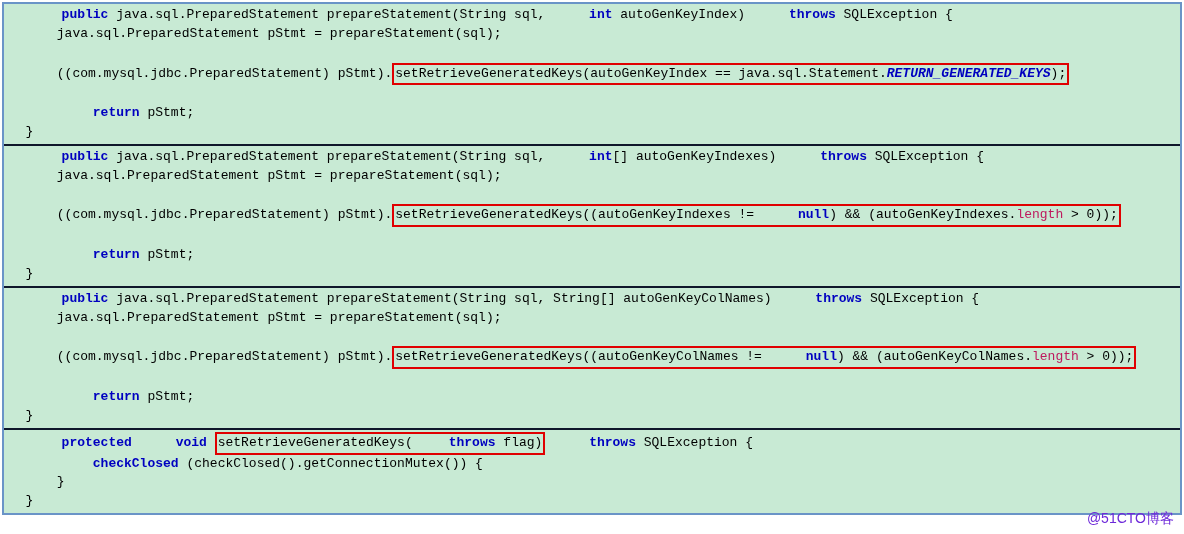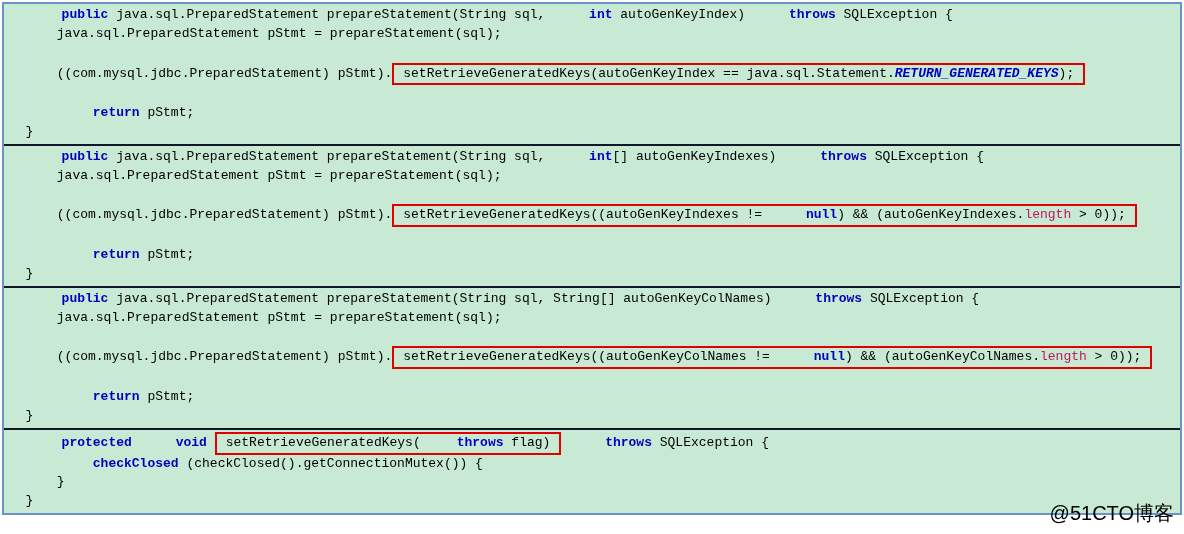--- a/index.html
+++ b/index.html
@@ -24,30 +24,30 @@
   .line {
     display: block;
     padding: 0 6px;
     white-space: pre;
   }
   .kw { color: #0000c0; font-weight: bold; margin-left: 36px; }
   .field { color: #be185d; }
   .staticfield { color: #0000c0; font-style: italic; font-weight: bold; }
   .redbox {
     border: 2px solid #e00000;
-    padding: 0 9px;
+    padding: 0 1px;
     display: inline-block;
   }
   .watermark {
     position: fixed;
     right: 10px;
     bottom: 6px;
-    color: #000000;
+    color: #6d28d9;
     font-family: sans-serif;
-    font-size: 20px;
+    font-size: 14px;
     pointer-events: none;
   }
 </style>
 </head>
 <body>
 
 <div class="outer" id="outer">
     <div class="block">
       <span class="line">  <span class="kw">public</span> java.sql.PreparedStatement prepareStatement(String sql, <span class="kw">int</span> autoGenKeyIndex) <span class="kw">throws</span> SQLException {</span>
       <span class="line">      java.sql.PreparedStatement pStmt = prepareStatement(sql);</span>

